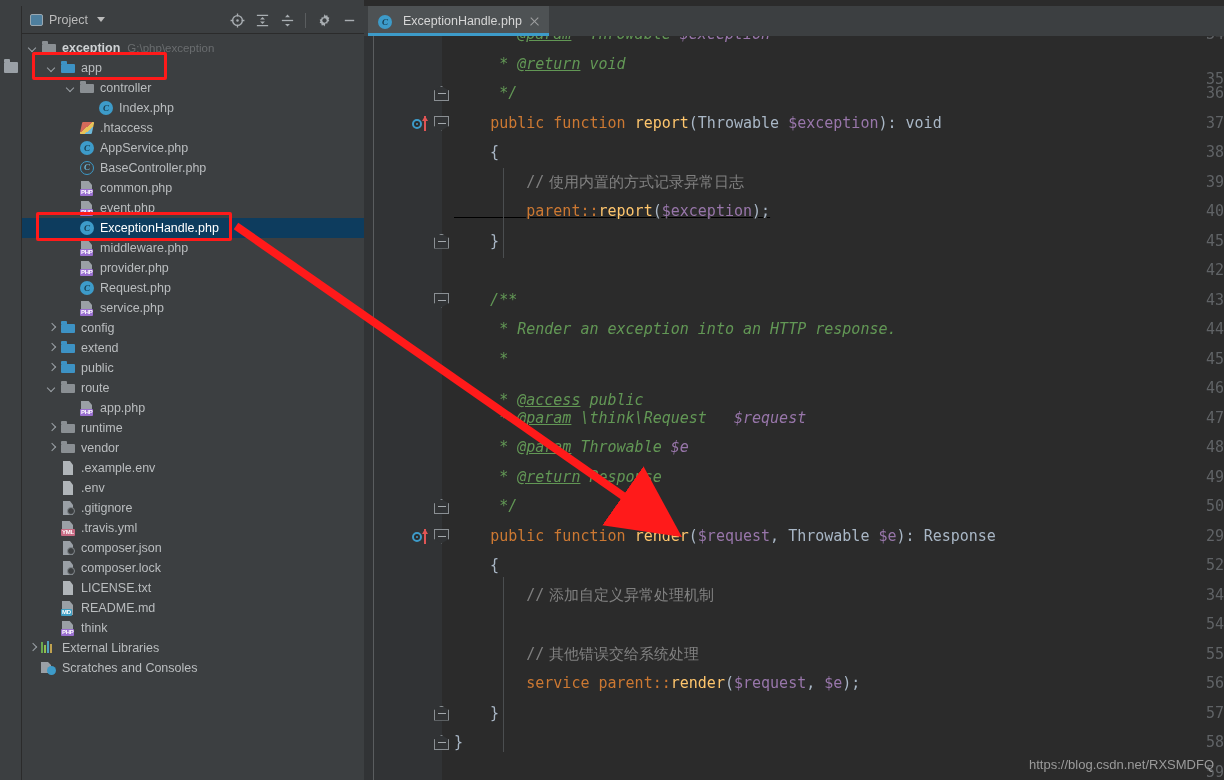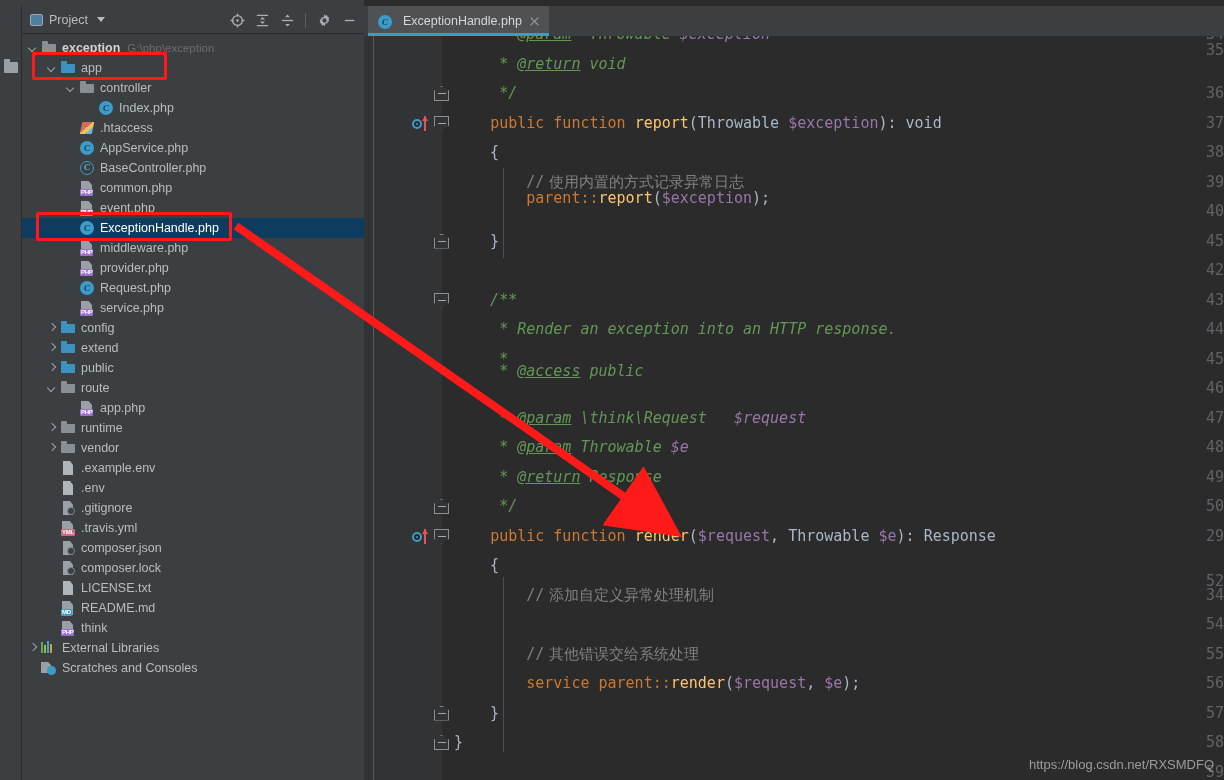--- a/index.html
+++ b/index.html
@@ -480,21 +480,21 @@
         <span class="ubar"></span>
       </div>
     </div>
     <div class="code-area">
       <div class="gutter"></div>
       <div class="fold-line"></div>
       <div id="gutter-rows">
           <div class="lrow" style="top: -16px;">
             <span class="lnum">34</span>
           </div>
-          <div class="lrow" style="top: 0;">
+          <div class="lrow" style="top: 29px;">
             <span class="lnum">35</span>
           </div>
           <div class="lrow" style="top: 43px;">
             <span class="lnum">36</span>
             <span class="fmk up" style="top:7px"></span>
           </div>
           <div class="lrow" style="top: 72.5px;">
             <span class="lnum">37</span>
             <span class="ovr">
               <span class="dot"></span>
@@ -545,21 +545,21 @@
             <span class="fmk up" style="top:7px"></span>
           </div>
           <div class="lrow" style="top: 485.5px;">
             <span class="lnum">29</span>
             <span class="ovr">
               <span class="dot"></span>
               <span class="arr"></span>
             </span>
             <span class="fmk dn" style="top:7px"></span>
           </div>
-          <div class="lrow" style="top: 515px; margin-top: 16px;">
+          <div class="lrow" style="top: 515px;">
             <span class="lnum">52</span>
           </div>
           <div class="lrow" style="top: 544.5px;">
             <span class="lnum">34</span>
           </div>
           <div class="lrow" style="top: 574px;">
             <span class="lnum">54</span>
           </div>
           <div class="lrow" style="top: 603.5px;">
             <span class="lnum">55</span>
@@ -579,27 +579,27 @@
             <span class="lnum">59</span>
           </div>
         </div>
       <div class="code" id="code">
           <div class="cl" style="top: -16px;"><span class="doc">     * <span class="tag">@param</span>  Throwable <span class="docvar">$exception</span></span></div>
           <div class="cl" style="top: 13.5px;"><span class="doc">     * <span class="tag">@return</span> void</span></div>
           <div class="cl" style="top: 43px;"><span class="doc">     */</span></div>
           <div class="cl" style="top: 72.5px;"><span class="pl">    <span class="kw">public</span> <span class="kw">function</span> <span class="fn">report</span>(<span class="ty">Throwable</span> <span class="var">$exception</span>): <span class="ty">void</span></span></div>
           <div class="cl" style="top: 102px;"><span class="pl">    {</span></div>
           <div class="cl" style="top: 131.5px;">        <span class="cm">//</span><span class="cmz"> 使用内置的方式记录异常日志</span></div>
-          <div class="cl" style="top: 148px;"><span class="pl">        <span class="kw">parent</span><span class="kw">::</span><span class="fn">report</span>(<span class="var">$exception</span>);</span></div>
+          <div class="cl" style="top: 161px; text-decoration: underline;"><span class="pl">        <span class="kw">parent</span><span class="kw">::</span><span class="fn">report</span>(<span class="var">$exception</span>);</span></div>
           <div class="cl" style="top: 190.5px;"><span class="pl">    }</span></div>
           <div class="cl" style="top: 220px;"><span class="pl"></span></div>
           <div class="cl" style="top: 249.5px;"><span class="doc">    /**</span></div>
           <div class="cl" style="top: 279px;"><span class="doc">     * Render an exception into an HTTP response.</span></div>
           <div class="cl" style="top: 308.5px;"><span class="doc">     *</span></div>
-          <div class="cl" style="top: 321px;"><span class="doc">     * <span class="tag">@access</span> public</span></div>
+          <div class="cl" style="top: 350px;"><span class="doc">     * <span class="tag">@access</span> public</span></div>
           <div class="cl" style="top: 367.5px;"><span class="doc">     * <span class="tag">@param</span> \think\Request   <span class="docvar">$request</span></span></div>
           <div class="cl" style="top: 397px;"><span class="doc">     * <span class="tag">@param</span> Throwable <span class="docvar">$e</span></span></div>
           <div class="cl" style="top: 426.5px;"><span class="doc">     * <span class="tag">@return</span> Response</span></div>
           <div class="cl" style="top: 456px;"><span class="doc">     */</span></div>
           <div class="cl" style="top: 485.5px;"><span class="pl">    <span class="kw">public</span> <span class="kw">function</span> <span class="fn">render</span>(<span class="var">$request</span>, <span class="ty">Throwable</span> <span class="var">$e</span>): <span class="ty">Response</span></span></div>
           <div class="cl" style="top: 515px;"><span class="pl">    {</span></div>
           <div class="cl" style="top: 544.5px;">        <span class="cm">//</span><span class="cmz"> 添加自定义异常处理机制</span></div>
           <div class="cl" style="top: 574px;"><span class="pl"></span></div>
           <div class="cl" style="top: 603.5px;">        <span class="cm">//</span><span class="cmz"> 其他错误交给系统处理</span></div>
           <div class="cl" style="top: 633px;"><span class="pl">        <span class="kw">service</span> <span class="kw">parent</span><span class="kw">::</span><span class="fn">render</span>(<span class="var">$request</span>, <span class="var">$e</span>);</span></div>

